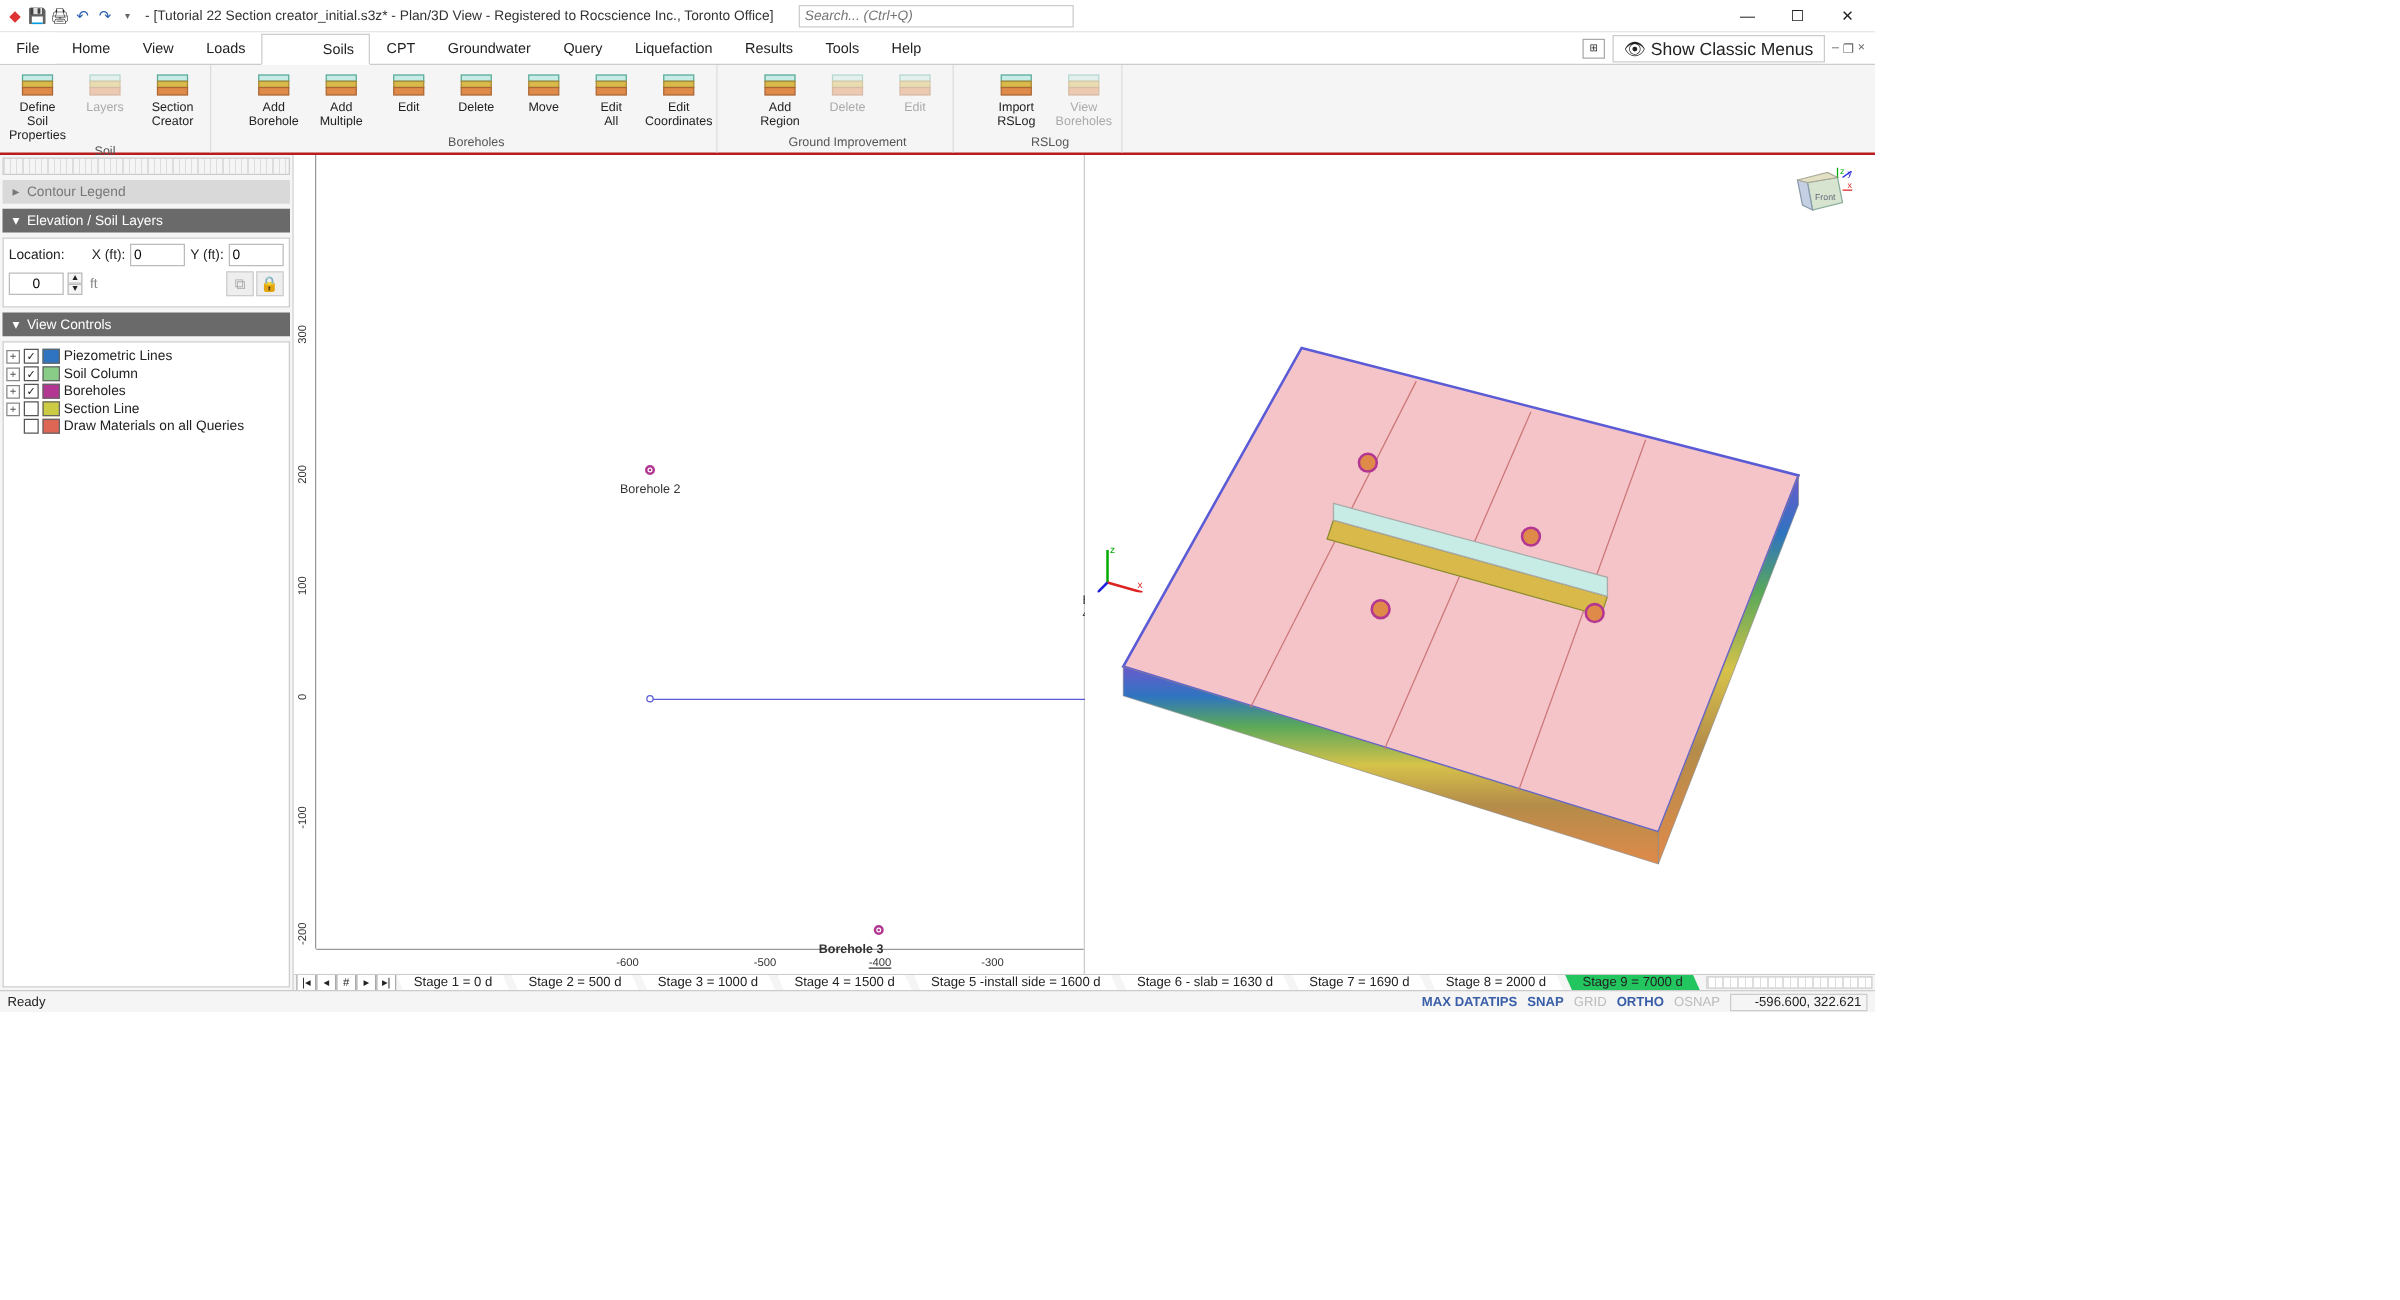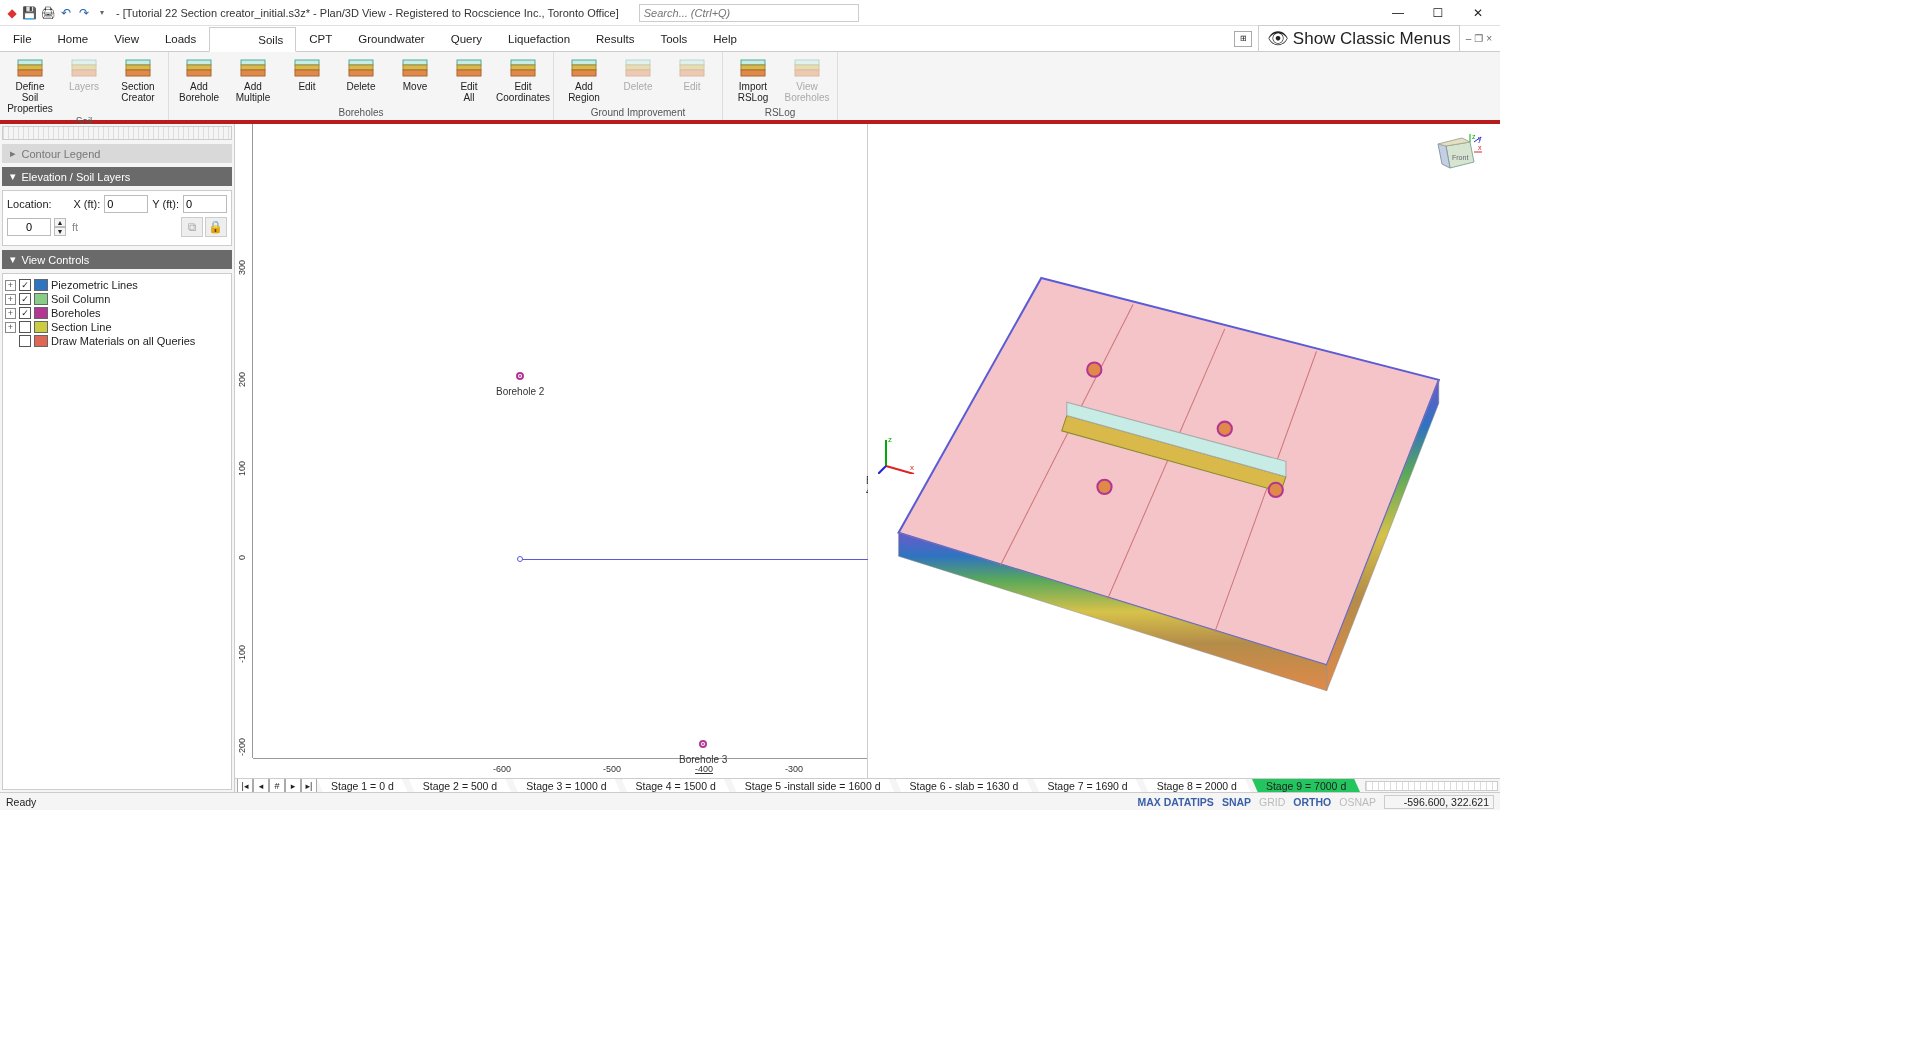--- a/index.html
+++ b/index.html
@@ -10,24 +10,24 @@
 .tb-title { margin-left: 6px; font-size: 11px; color: #333; }
 .tb-search { margin-left: 20px; width: 220px; height: 18px; font-size: 11px; padding: 0 4px; border: 1px solid #ccc; background: #fff; color: #888; font-style: italic; }
 .tb-right { margin-left: auto; display: flex; gap: 4px; align-items: center; }
 .win-btn { width: 36px; height: 22px; display: flex; align-items: center; justify-content: center; font-size: 12px; cursor: pointer; }
 
 .menubar { height: 26px; display: flex; align-items: stretch; background: #fff; border-bottom: 1px solid #ccc; }
 .menu-item { padding: 0 12px; display: flex; align-items: center; font-size: 11.5px; cursor: pointer; border: 1px solid transparent; }
 .menu-item.file { background: #fff; }
 .menu-item.active { background: #fff; border: 1px solid #ccc; border-bottom-color: #fff; position: relative; top: 1px; padding-left: 48px; }
 .menu-right { margin-left: auto; display: flex; align-items: center; gap: 6px; padding-right: 8px; }
-.menu-btn { border: 1px solid #ccc; padding: 2px 8px; font-size: 17px; cursor: pointer; background: #fff; }
+.menu-btn { border: 1px solid #ccc; padding: 2px 8px; font-size: 14px; cursor: pointer; background: #fff; }
 .mini-win { display: flex; gap: 3px; font-size: 10px; color: #666; }
 
-.ribbon { height: 72px; background: #f5f5f5; border-bottom: 4px solid #b91c1c; display: flex; }
+.ribbon { height: 72px; background: #f5f5f5; border-bottom: 2px solid #b91c1c; display: flex; gap: 20px; }
 .ribbon-group { display: flex; flex-direction: column; padding: 2px 4px 0; border-right: 1px solid #ddd; }
 .ribbon-group-items { display: flex; gap: 2px; flex: 1; }
 .ribbon-group-label { text-align: center; font-size: 10px; color: #555; padding: 1px 0 2px; }
 .ribbon-btn { display: flex; flex-direction: column; align-items: center; justify-content: flex-start; width: 52px; padding: 2px 2px 0; cursor: pointer; border: 1px solid transparent; }
 .ribbon-btn .ri { width: 28px; height: 22px; margin-bottom: 2px; }
 .ribbon-btn .rl { font-size: 10px; text-align: center; line-height: 1.1; color: #222; }
 .ribbon-btn.disabled .rl { color: #aaa; }
 .ribbon-btn.disabled .ri { opacity: 0.4; }
 
 .workspace { display: flex; height: calc(100% - 26px - 26px - 72px - 18px); }
@@ -363,21 +363,21 @@
         <div class="sec-end" style="left:282px;top:432px"></div>
         <div class="sec-end" style="left:837px;top:432px"></div>
         <div id="bhs">
             <div class="bh-marker" style="left: 281px; top: 248px;"></div>
             <div class="bh-label" style="left: 261px; top: 262px;">Borehole 2</div>
             <div class="bh-marker" style="left: 651px; top: 337px;"></div>
             <div class="bh-label" style="left: 631px; top: 351px;">Borehole 4</div>
             <div class="bh-marker" style="left: 834px; top: 431px;"></div>
             <div class="bh-label" style="left: 814px; top: 445px;">Borehole 1</div>
             <div class="bh-marker" style="left: 464px; top: 616px;"></div>
-            <div class="bh-label" style="left: 444px; top: 630px;">Borehole 3</div>
+            <div class="bh-label" style="left: 420px; top: 630px; font-weight: bold;">Borehole 3</div>
           </div>
       </div>
 
       <div class="view3d">
         <svg width="100%" height="100%" viewBox="0 0 620 640">
           <defs>
             <linearGradient id="edge" x1="0" y1="0" x2="0" y2="1">
               <stop offset="0" stop-color="#6a5acd"></stop>
                 <stop offset="0.15" stop-color="#2f74c0"></stop>
               <stop offset="0.3" stop-color="#5aa85a"></stop>

